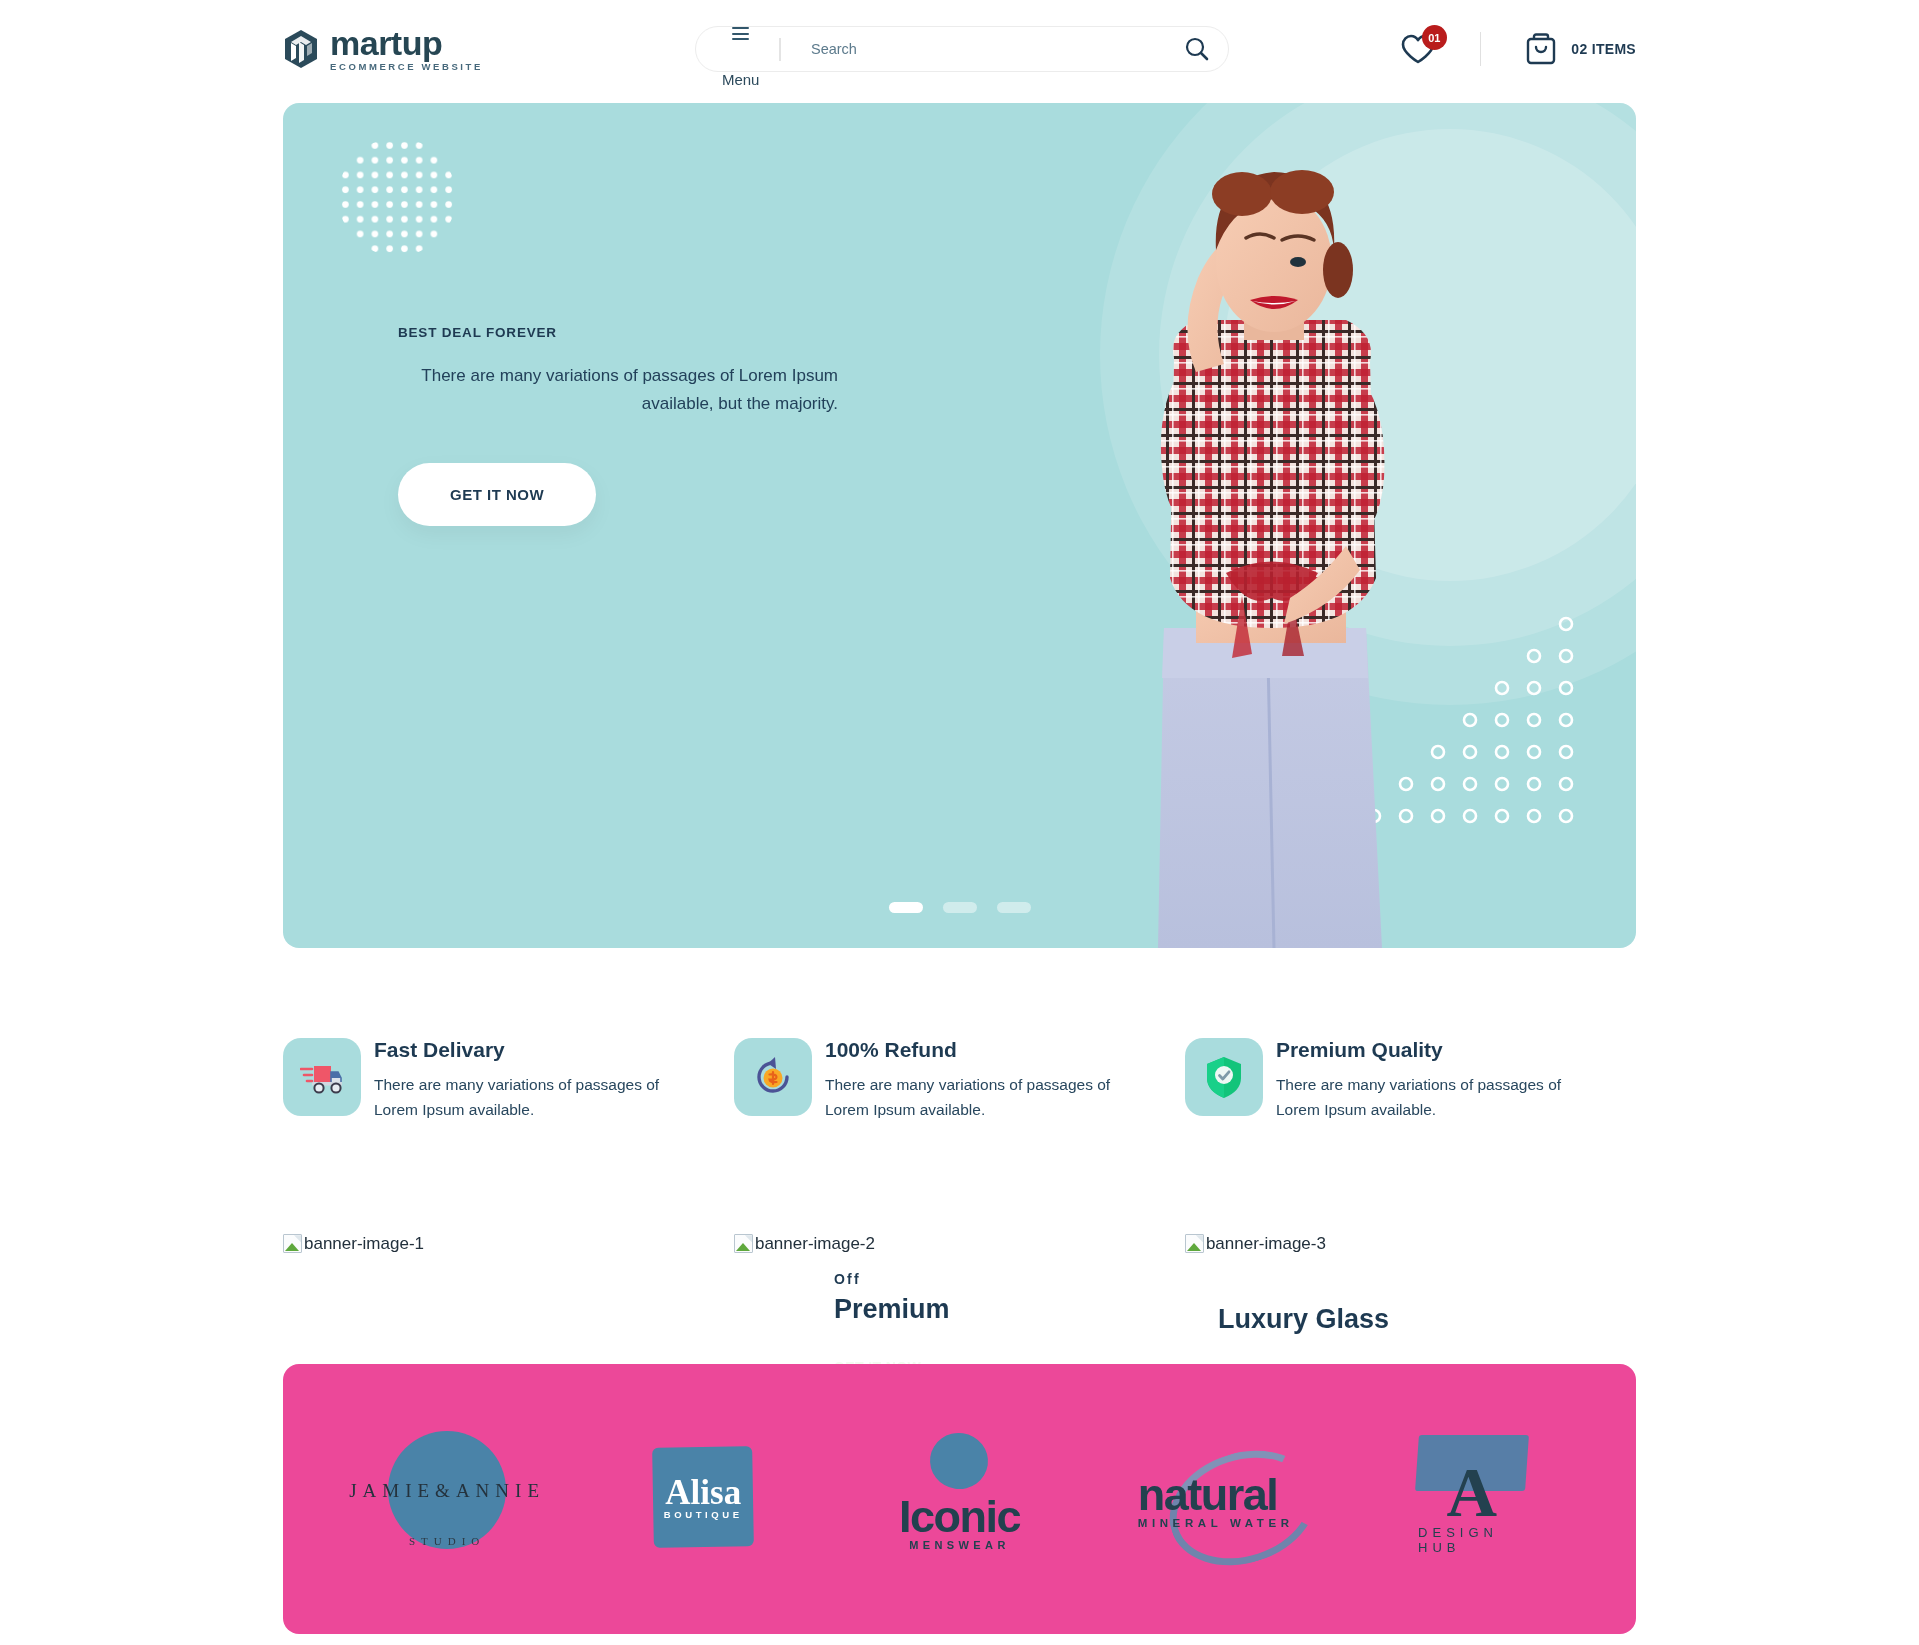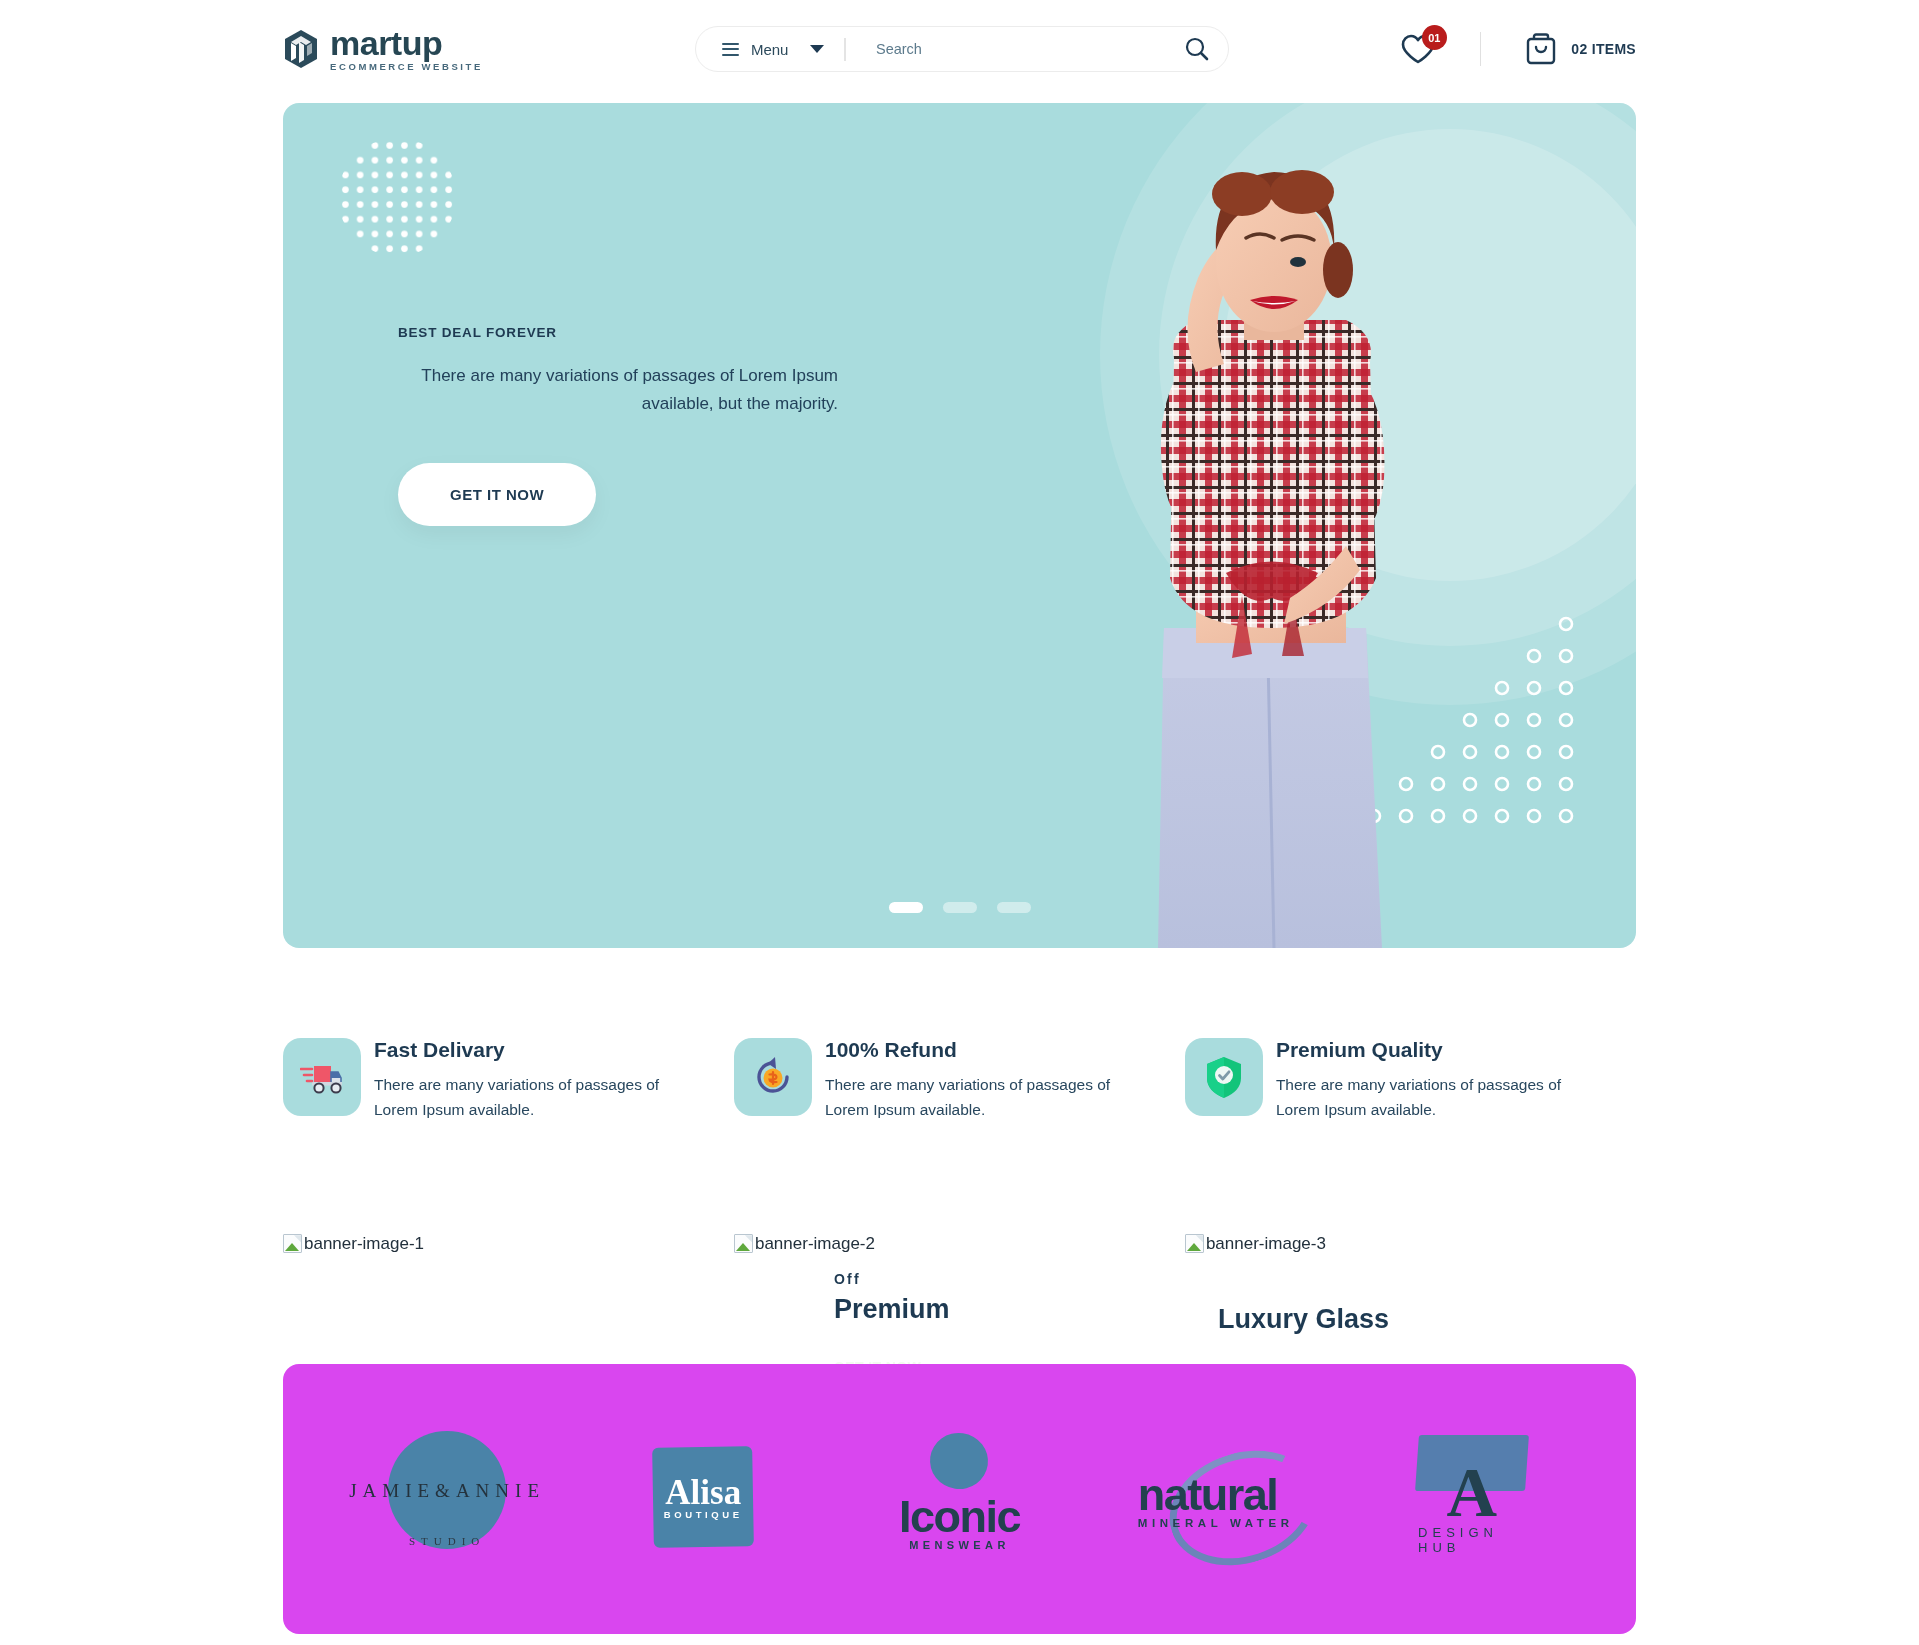--- a/index.html
+++ b/index.html
@@ -50,23 +50,24 @@
     width: 534px;
     border: 1.5px solid #ececec;
     border-radius: 30px;
     display: flex;
     align-items: center;
     background: #fff;
   }
   .menu-zone {
     display: flex;
     align-items: center;
-    gap: 12px;
+    gap: 31px;
     padding: 0 20px 0 26px;
     height: 100%;
+    flex-direction: column;
   }
   .hamburger { display: flex; flex-direction: column; gap: 3.5px; cursor: pointer; }
   .hamburger span { display: block; width: 17px; height: 2px; background: #31566b; border-radius: 1px; }
   .menu-label { font-size: 15px; color: #2c4a5c; }
   .caret {
     width: 0; height: 0;
     border-left: 7px solid transparent;
     border-right: 7px solid transparent;
     border-top: 8px solid #1e3a52;
     margin-left: 10px;
@@ -264,21 +265,21 @@
   .b-title { font-size: 27px; font-weight: 700; color: #1e3a52; margin-top: 7px; }
   .b-cta { font-size: 14px; font-weight: 700; letter-spacing: 0.4px; color: #1e3a52; margin-top: 34px; display: inline-block; cursor: pointer; }
   .b-cta.ghost { color: #f3faf0; }
   .banner.b1 .b-body { visibility: hidden; }
   .banner.b2 .b-body { margin-top: 14px; text-align: left; padding-left: 100px; }
   .banner.b3 .b-body { padding-left: 33px; margin-top: 47px; }
 
   
   .brands {
     margin: -22px 283px 0 283px;
-    background: #d946ef;
+    background: #ec4899;
     border-radius: 16px;
     height: 270px;
     display: flex;
     align-items: center;
     justify-content: space-around;
     padding: 0 36px;
     position: relative;
     z-index: 1;
   }
   .brand-logo { position: relative; width: 215px; height: 140px; display: flex; align-items: center; justify-content: center; cursor: pointer; }

